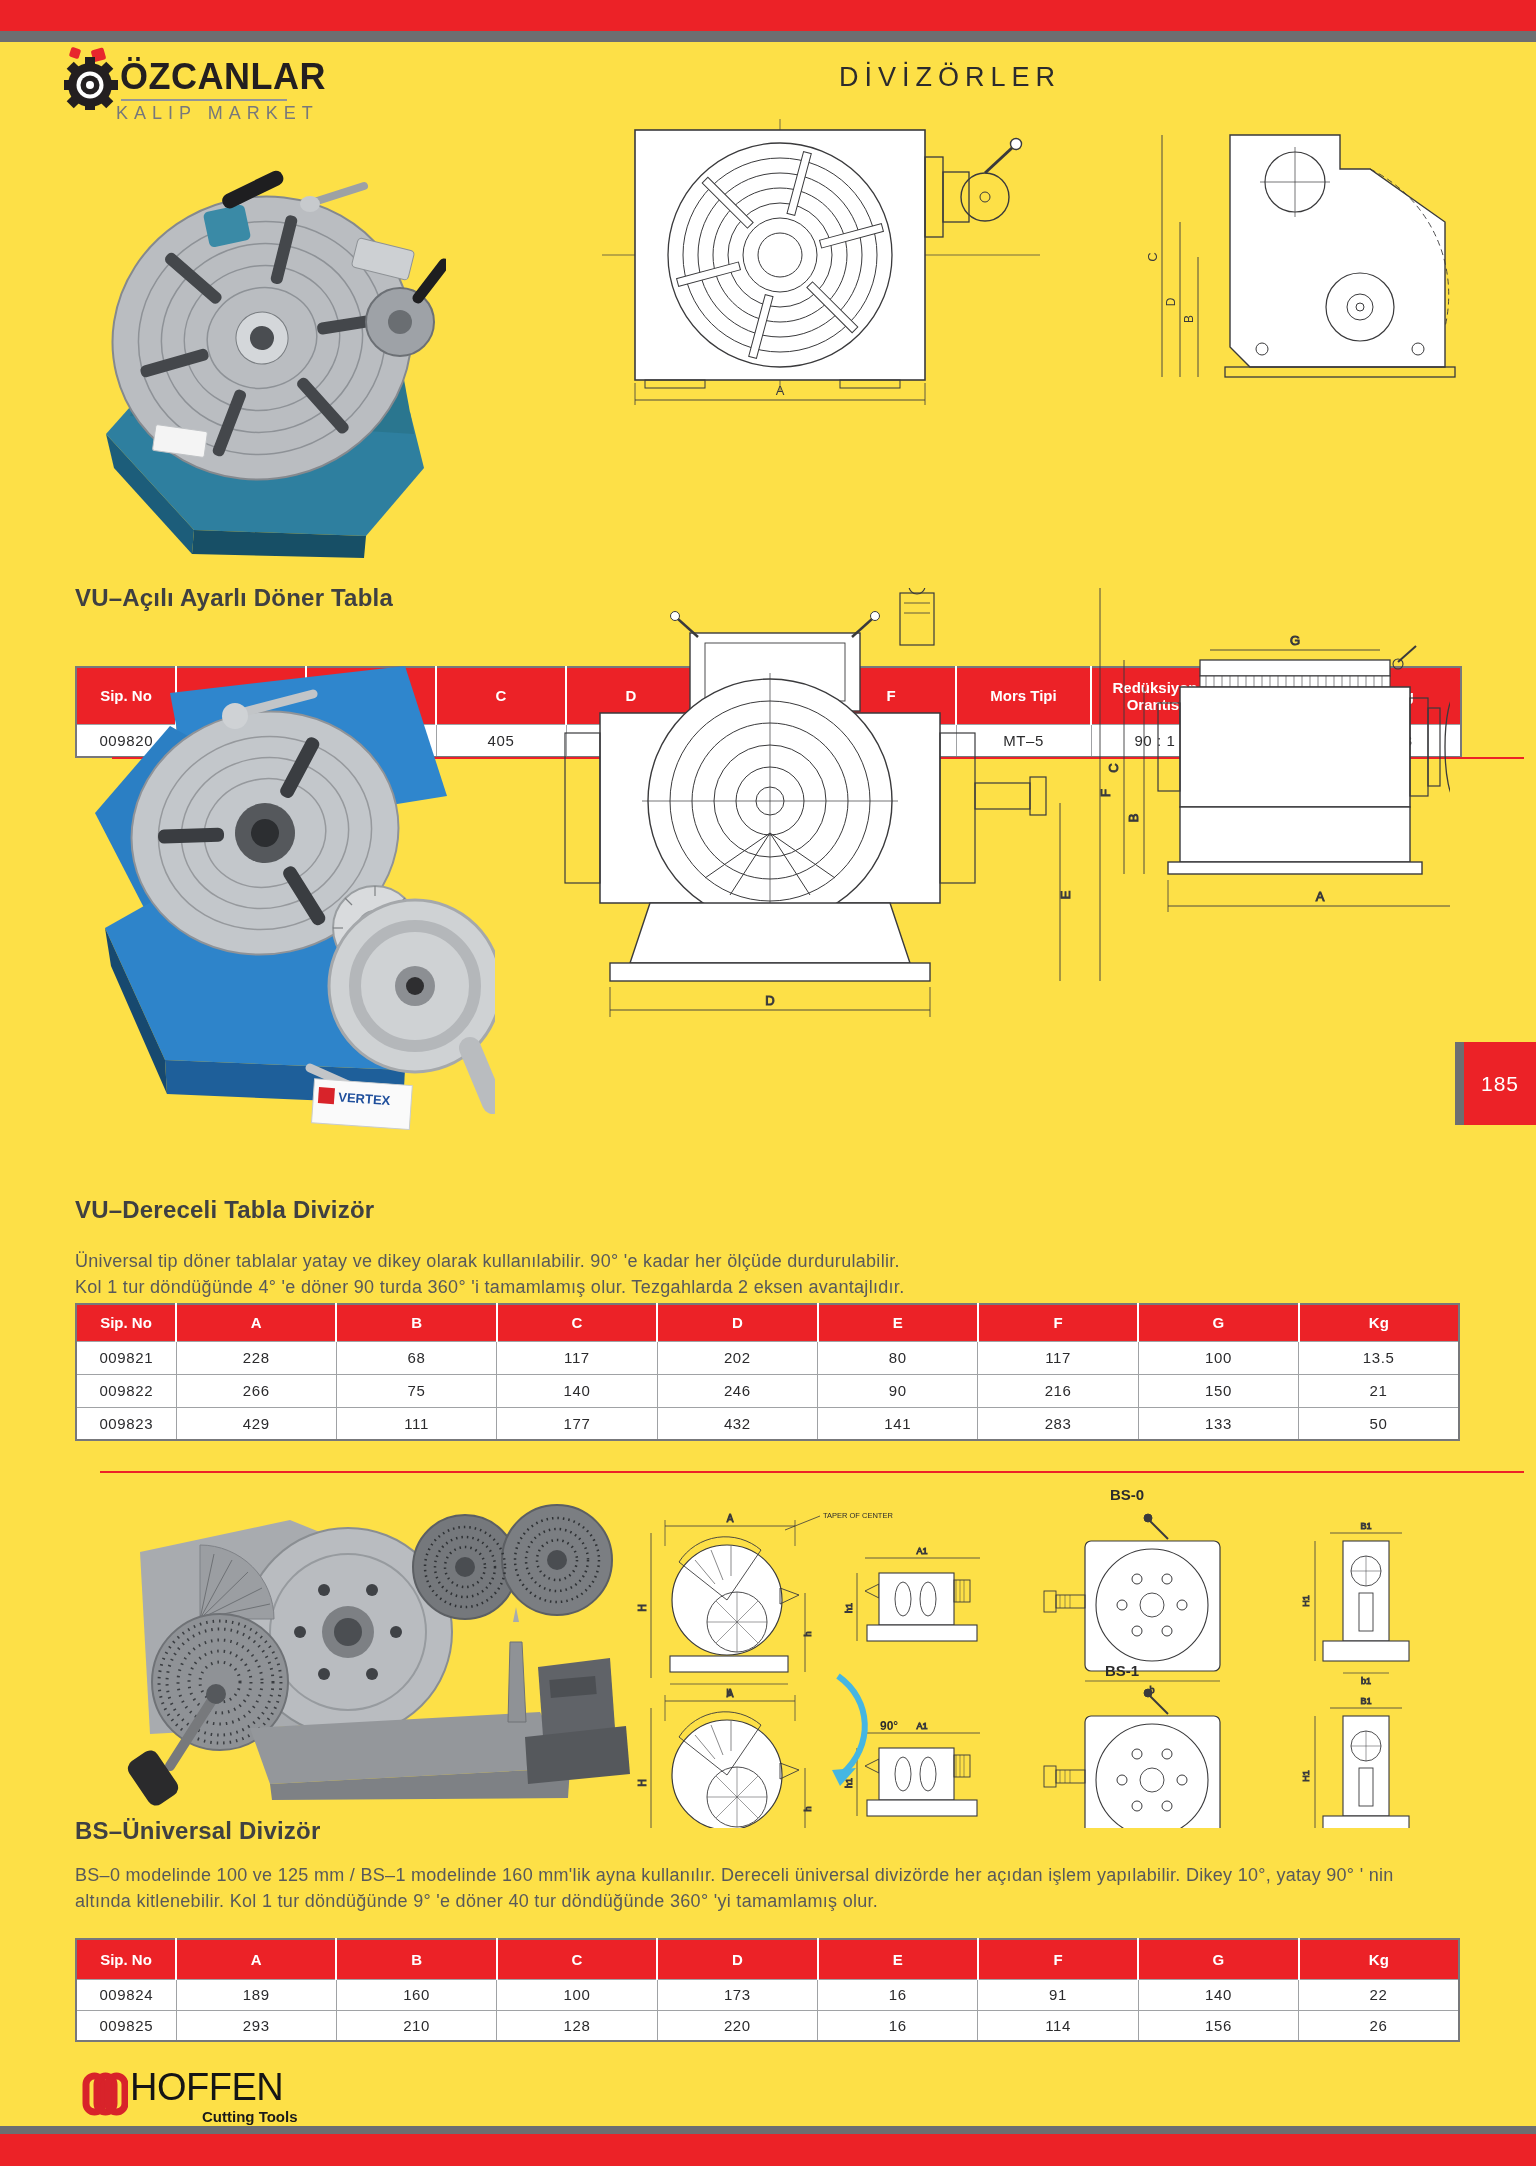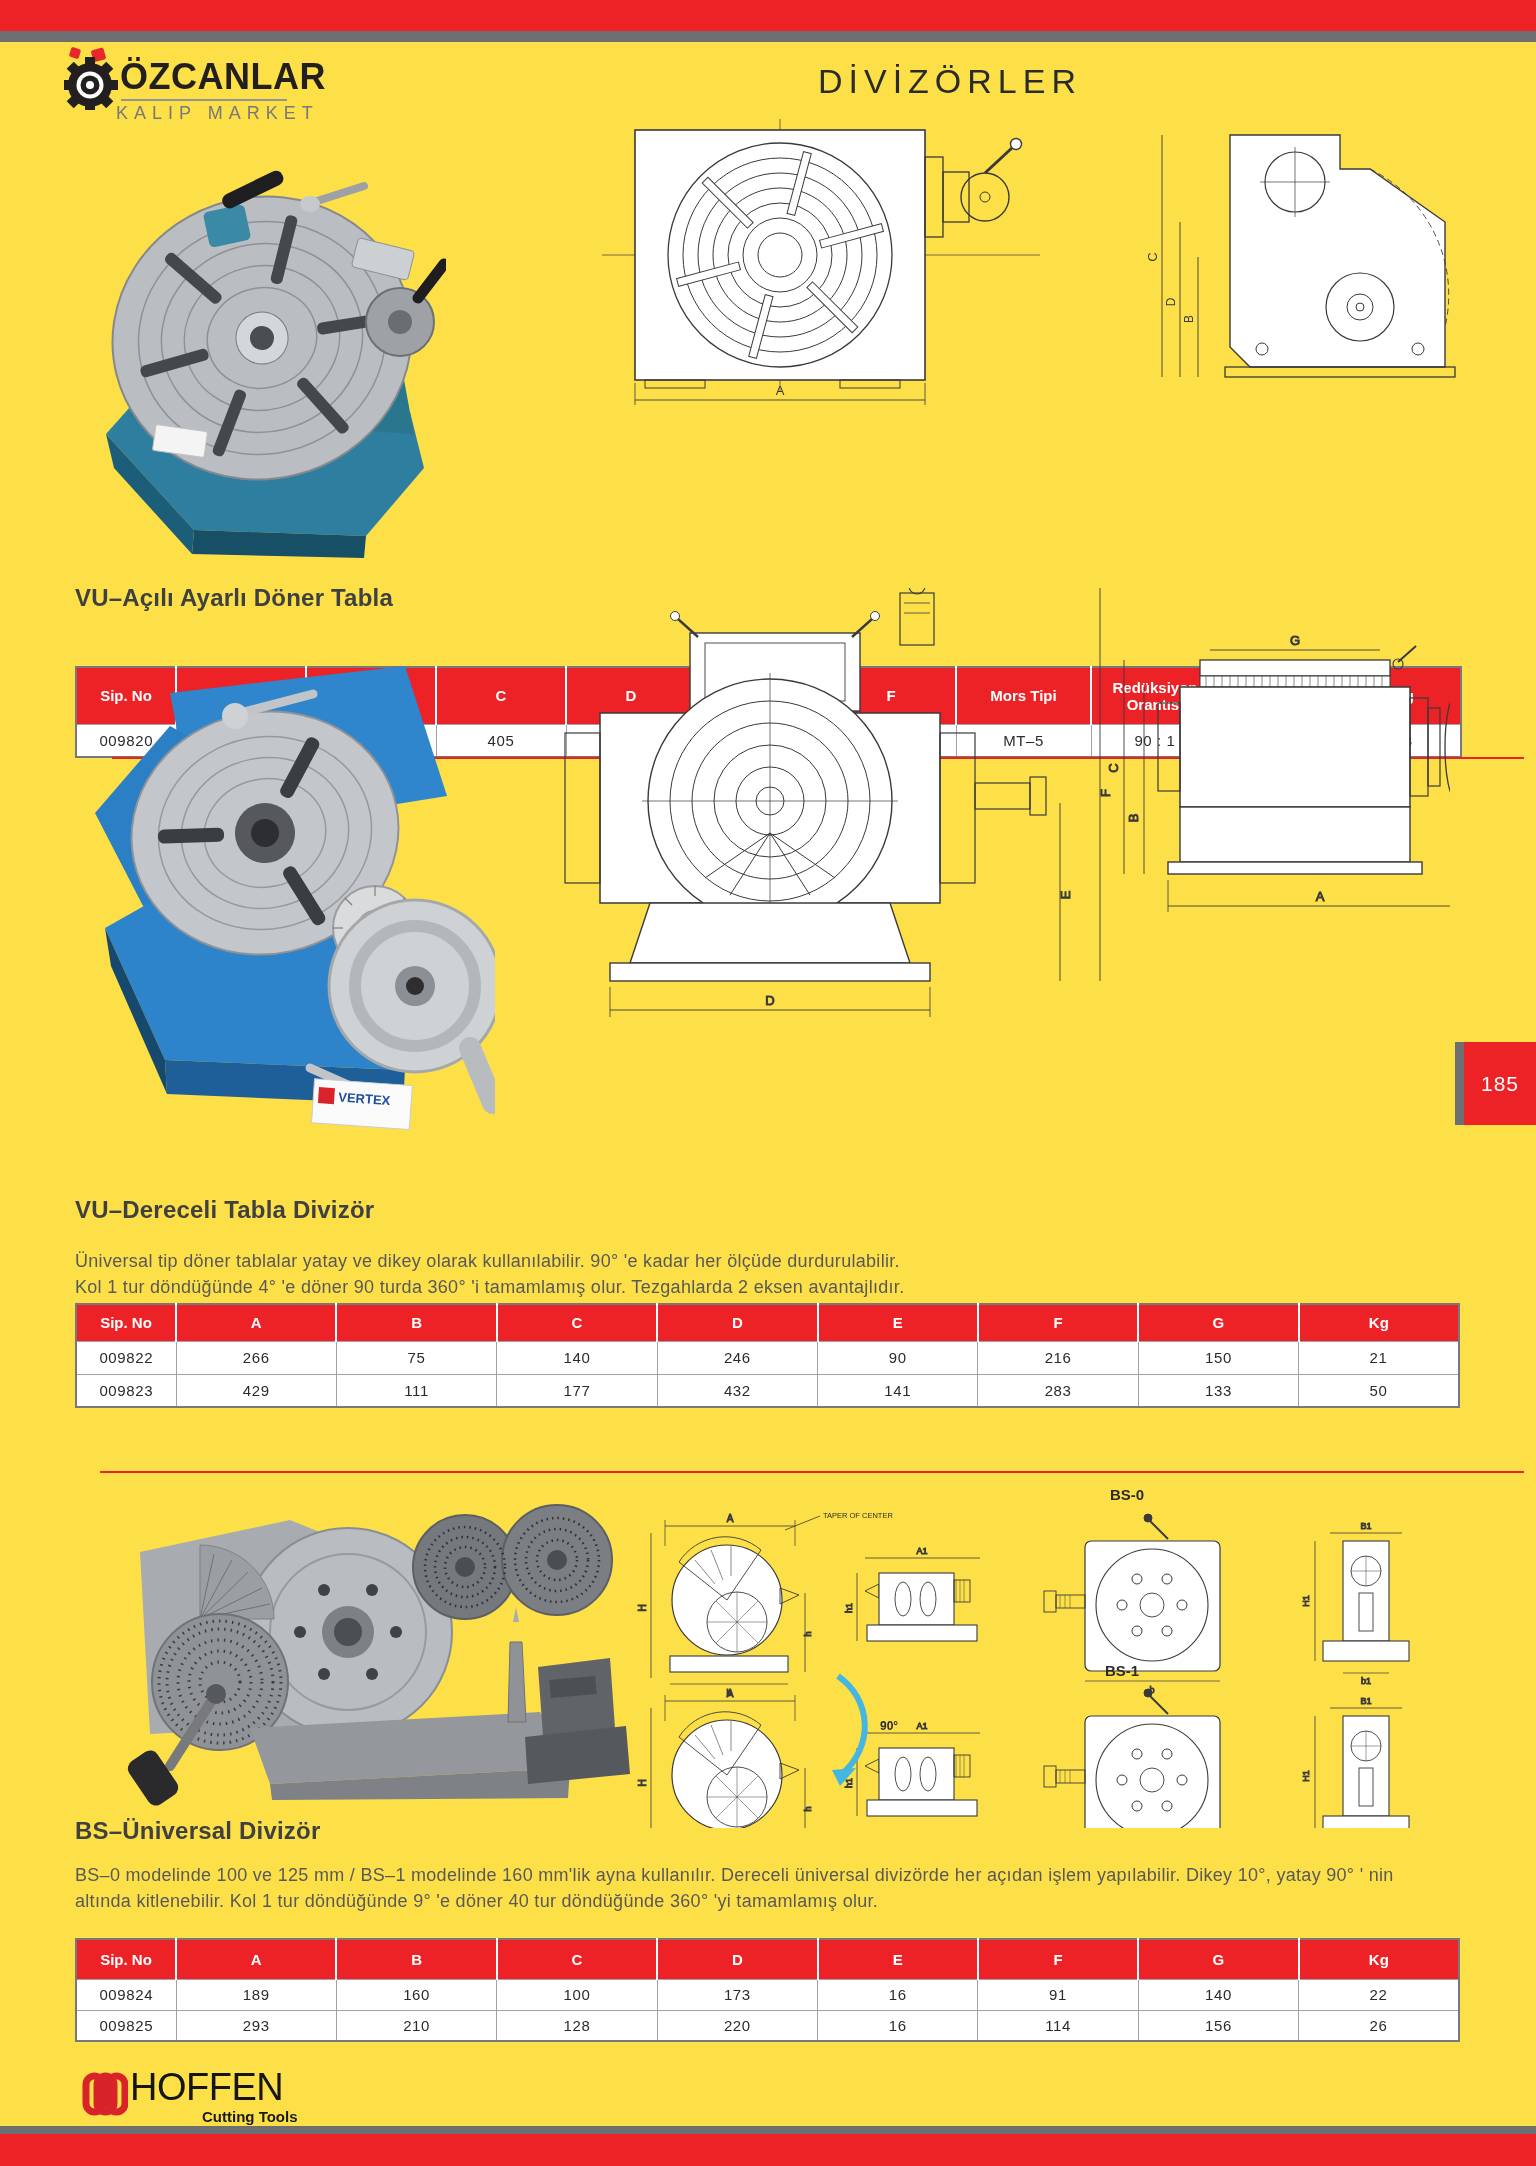--- a/index.html
+++ b/index.html
@@ -8,21 +8,21 @@
   .abs{position:absolute;}
   
   .bar-red-top{left:0;top:0;width:1536px;height:31px;background:#EC2227;}
   .bar-gray-top{left:0;top:31px;width:1536px;height:11px;background:#6D6E71;}
   .bar-gray-bot{left:0;top:2126px;width:1536px;height:8px;background:#6D6E71;}
   .bar-red-bot{left:0;top:2134px;width:1536px;height:32px;background:#EC2227;}
   
   .brand-name{left:120px;top:56px;font-size:36px;font-weight:bold;letter-spacing:.5px;color:#231F20;}
   .brand-rule{left:121px;top:99px;width:166px;height:2px;background:#939598;}
   .brand-sub{left:116px;top:103px;font-size:18px;letter-spacing:6px;color:#77787B;}
-  .page-title{left:760px;top:62px;width:380px;text-align:center;font-size:34px;font-weight:400;
+  .page-title{left:760px;top:62px;width:380px;text-align:center;font-size:27px;font-weight:400;
               letter-spacing:6px;color:#2B2B2D;}
   
   .sec-title{font-size:24px;font-weight:bold;color:#3F4042;letter-spacing:.2px;white-space:nowrap;}
   .desc{font-size:18px;color:#58595B;letter-spacing:.3px;line-height:26px;white-space:nowrap;}
   .red-rule{height:2px;background:#EC2227;}
   
   .spec-table{position:absolute;left:75px;width:1385px;border-collapse:collapse;table-layout:fixed;
               background:#fff;border:2px solid #77787B;}
   .spec-table th{background:#EC2227;color:#fff;font-weight:bold;font-size:15px;line-height:1.15;
                  border-right:2px solid #fff;padding:2px 5px;text-align:center;}
@@ -365,20 +365,31 @@
           <th>B</th>
           <th>C</th>
           <th>D</th>
           <th>E</th>
           <th>F</th>
           <th>G</th>
           <th>Kg</th>
         </tr>
       </thead>
       <tbody>
+        <tr>
+          <td>009821</td>
+          <td>228</td>
+          <td>68</td>
+          <td>117</td>
+          <td>202</td>
+          <td>80</td>
+          <td>117</td>
+          <td>100</td>
+          <td>13.5</td>
+        </tr>
         <tr>
           <td>009822</td>
           <td>266</td>
           <td>75</td>
           <td>140</td>
           <td>246</td>
           <td>90</td>
           <td>216</td>
           <td>150</td>
           <td>21</td>

